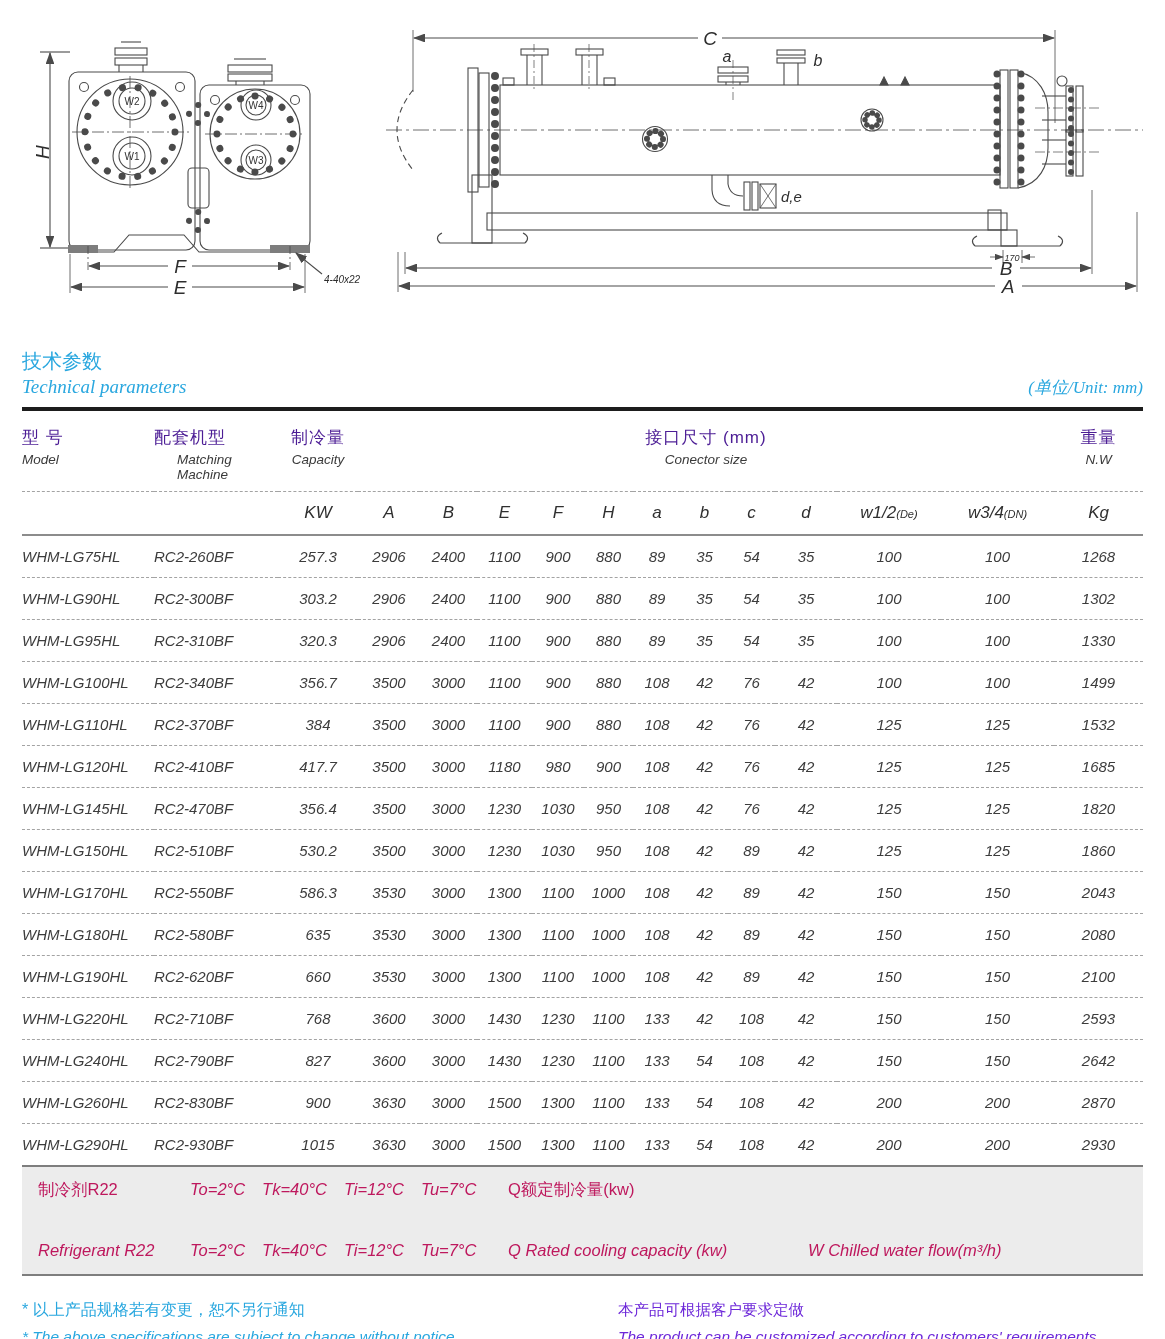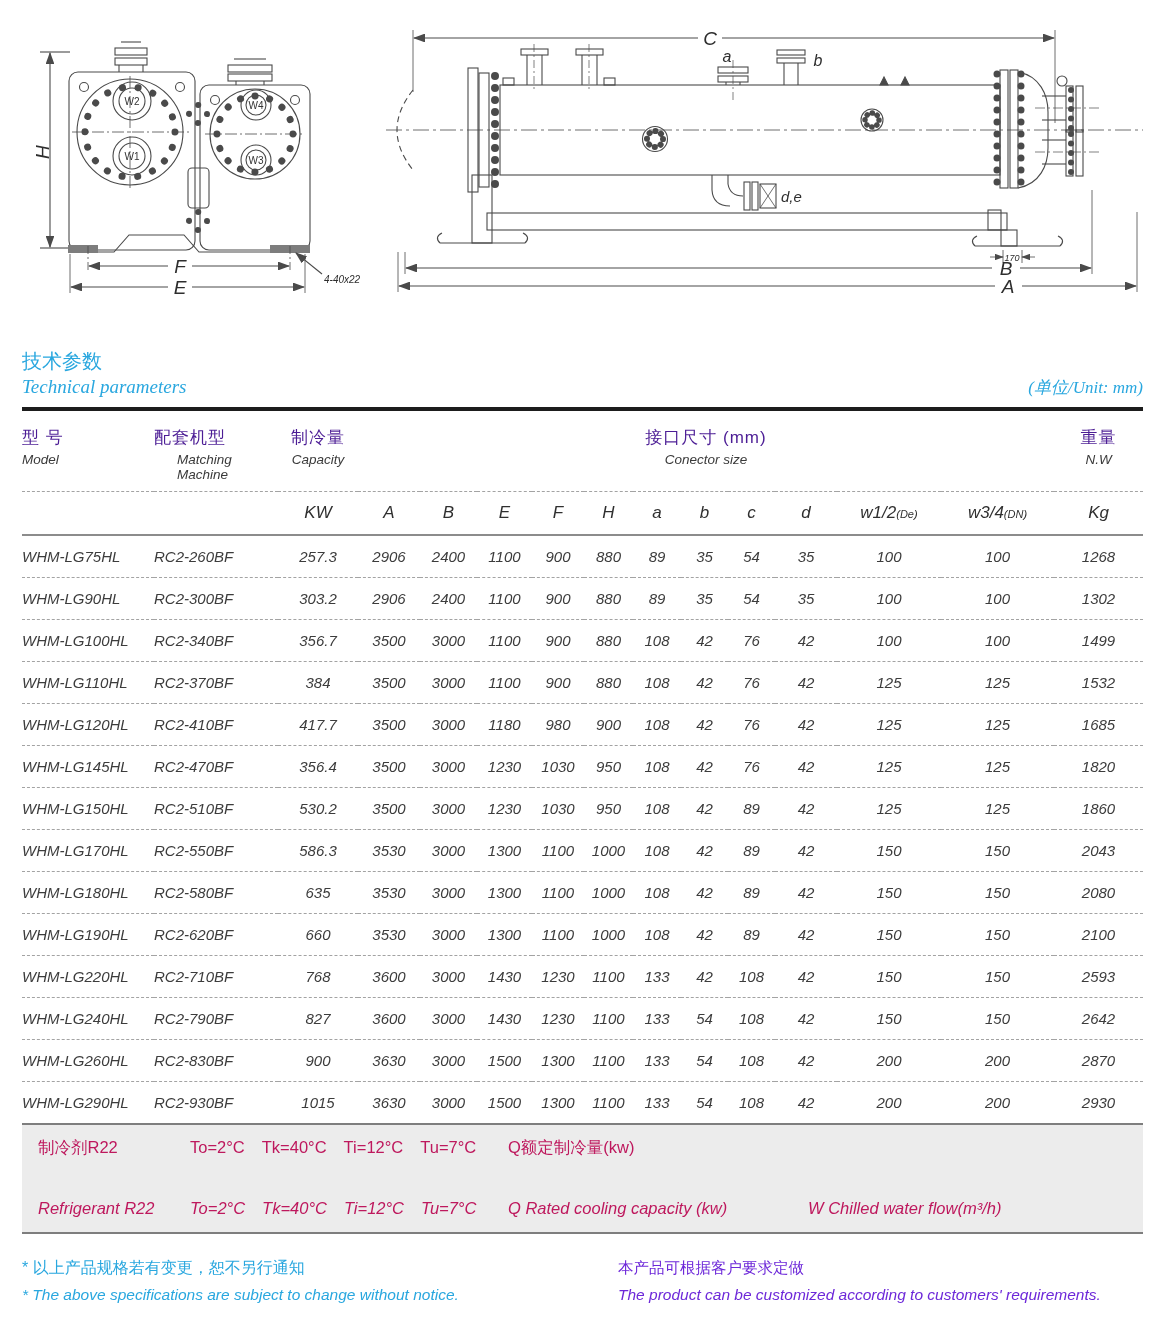--- a/index.html
+++ b/index.html
@@ -43,21 +43,21 @@
   tbody tr { border-bottom:1px dashed #a3a3a3; }
   tbody tr:last-child { border-bottom:none; }
   td.c-model { text-align:left; padding-left:16px; }
   td.c-machine { text-align:left; padding-left:18px; }
 
   
   .footbox { width:1121px; margin-left:22px; background:#ececec; border-bottom:2px solid #7e7e7e;
     padding:9px 0 10px 0; }
   .foot-row { display:flex; align-items:baseline; font-size:16.5px; line-height:27px; color:#be185d; }
   .f-name { width:152px; padding-left:16px; }
-  .f-temps { width:318px; display:flex; gap:17px; }
+  .f-temps { width:318px; display:flex; gap:17px; font-style:italic; }
   .f-q { width:300px; }
   .f-w { flex:1; }
   .foot-row.en-row { font-style:italic;margin-top:34px; }
 
   
   .notes { display:flex; margin:20px 22px 0 22px; }
   .notes-left { width:596px; color:#29a7df; }
   .notes-left .l1 { font-size:16px; line-height:28px; }
   .notes-left .l2 { font-size:15.5px; font-style:italic; line-height:26px; }
   .notes-right { flex:1; color:#6d28d9; }
@@ -367,20 +367,37 @@
         <td>880</td>
         <td>89</td>
         <td>35</td>
         <td>54</td>
         <td>35</td>
         <td>100</td>
         <td>100</td>
         <td>1302</td>
       </tr>
       <tr>
+        <td class="c-model">WHM-LG95HL</td>
+        <td class="c-machine">RC2-310BF</td>
+        <td>320.3</td>
+        <td>2906</td>
+        <td>2400</td>
+        <td>1100</td>
+        <td>900</td>
+        <td>880</td>
+        <td>89</td>
+        <td>35</td>
+        <td>54</td>
+        <td>35</td>
+        <td>100</td>
+        <td>100</td>
+        <td>1330</td>
+      </tr>
+      <tr>
         <td class="c-model">WHM-LG100HL</td>
         <td class="c-machine">RC2-340BF</td>
         <td>356.7</td>
         <td>3500</td>
         <td>3000</td>
         <td>1100</td>
         <td>900</td>
         <td>880</td>
         <td>108</td>
         <td>42</td>

